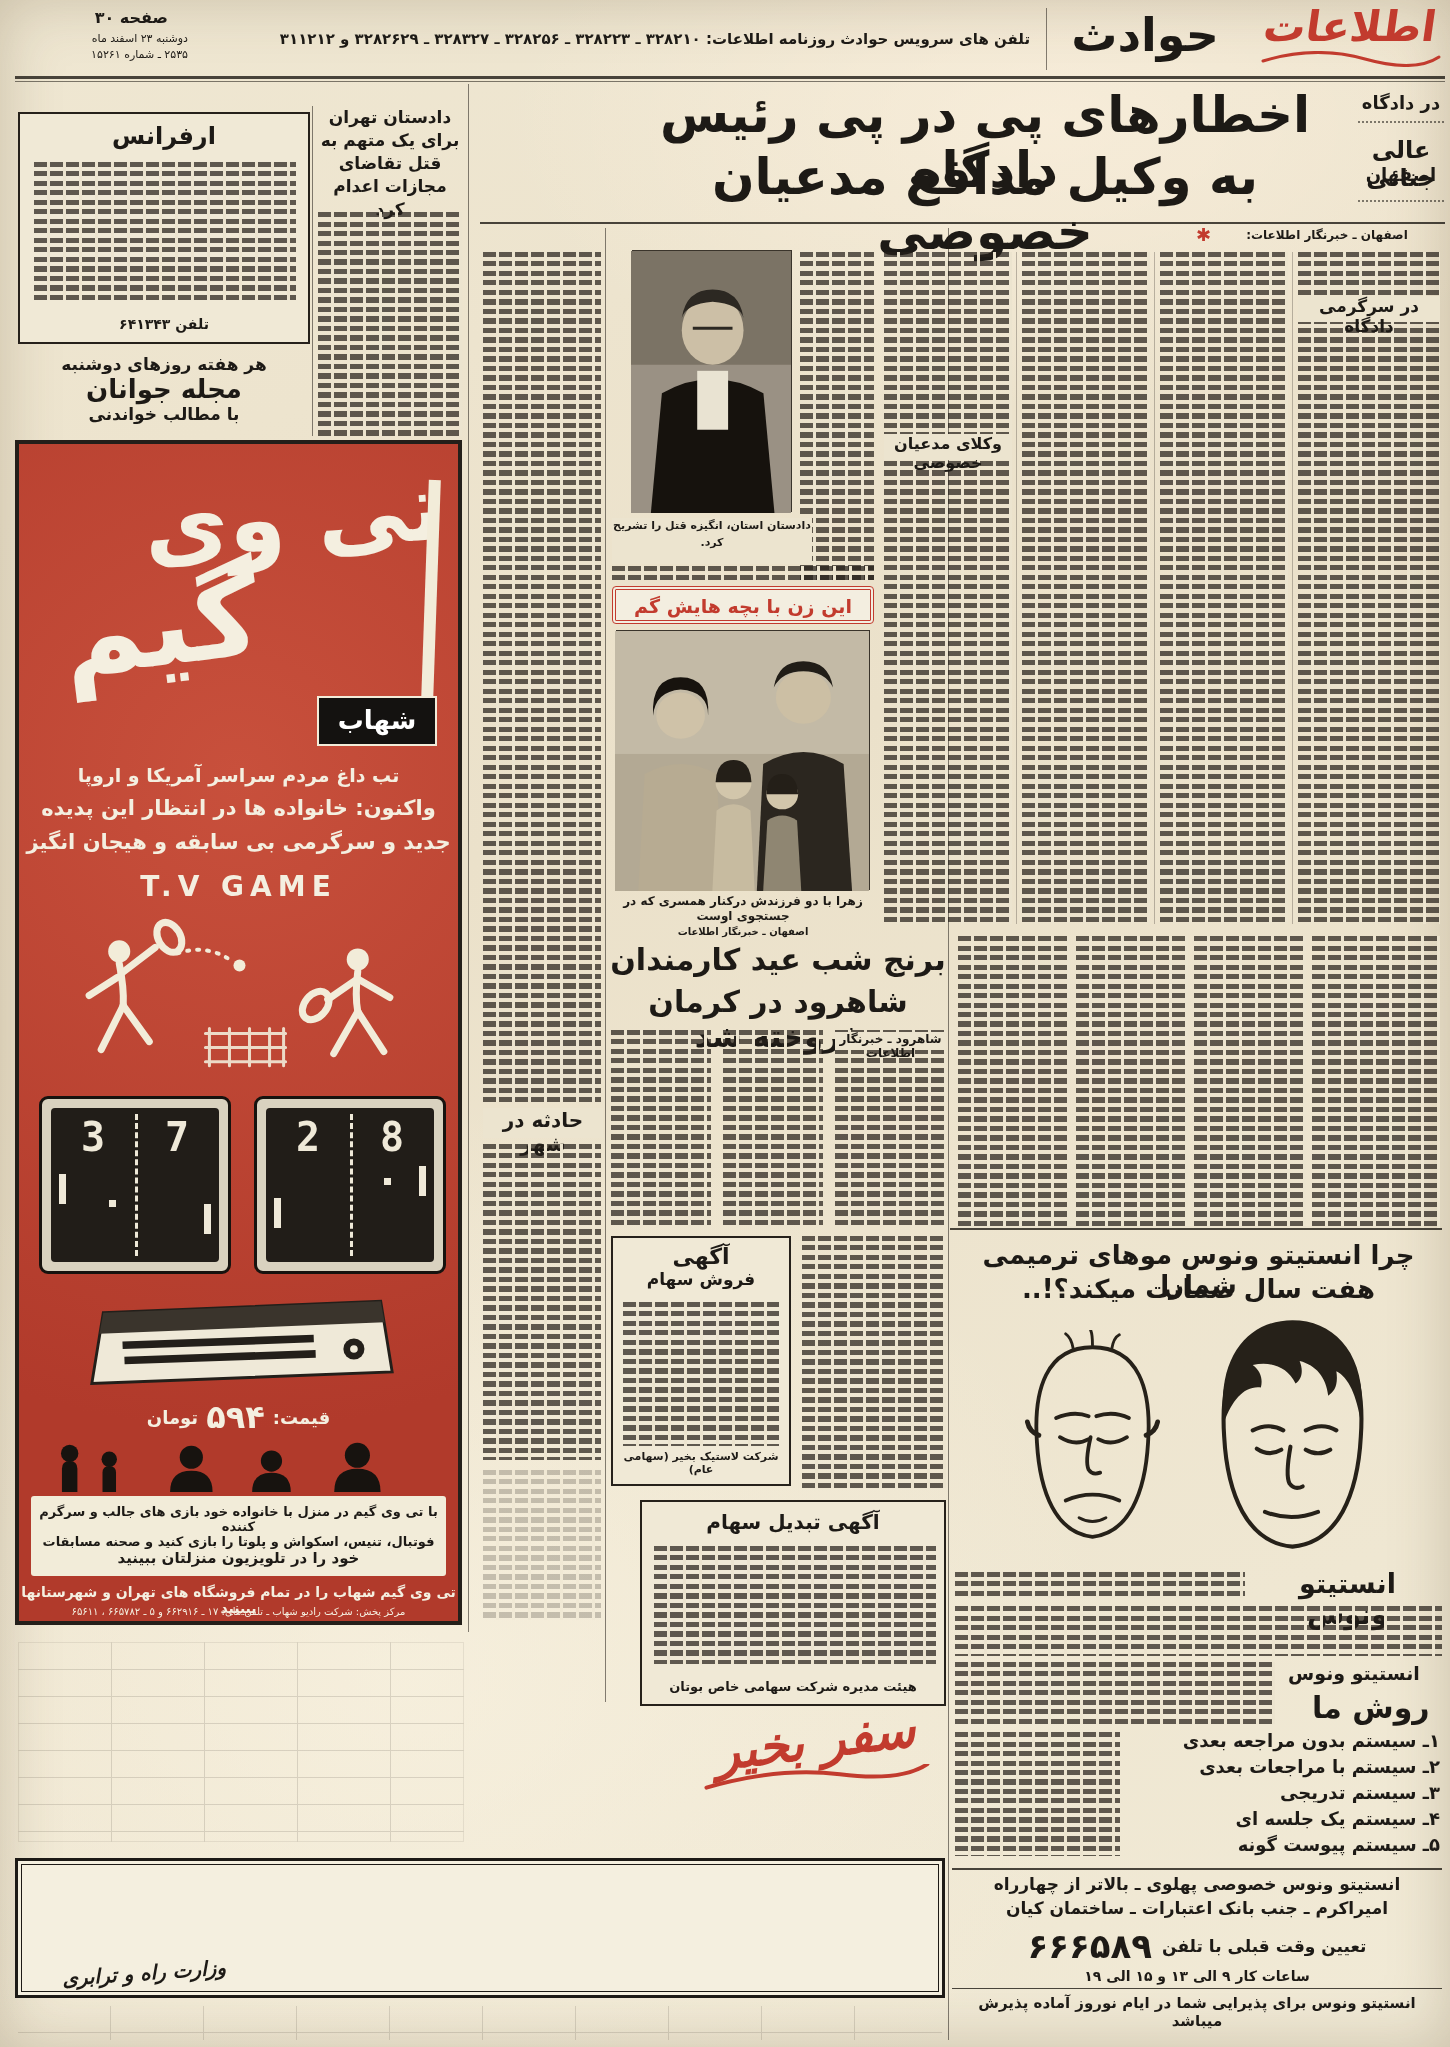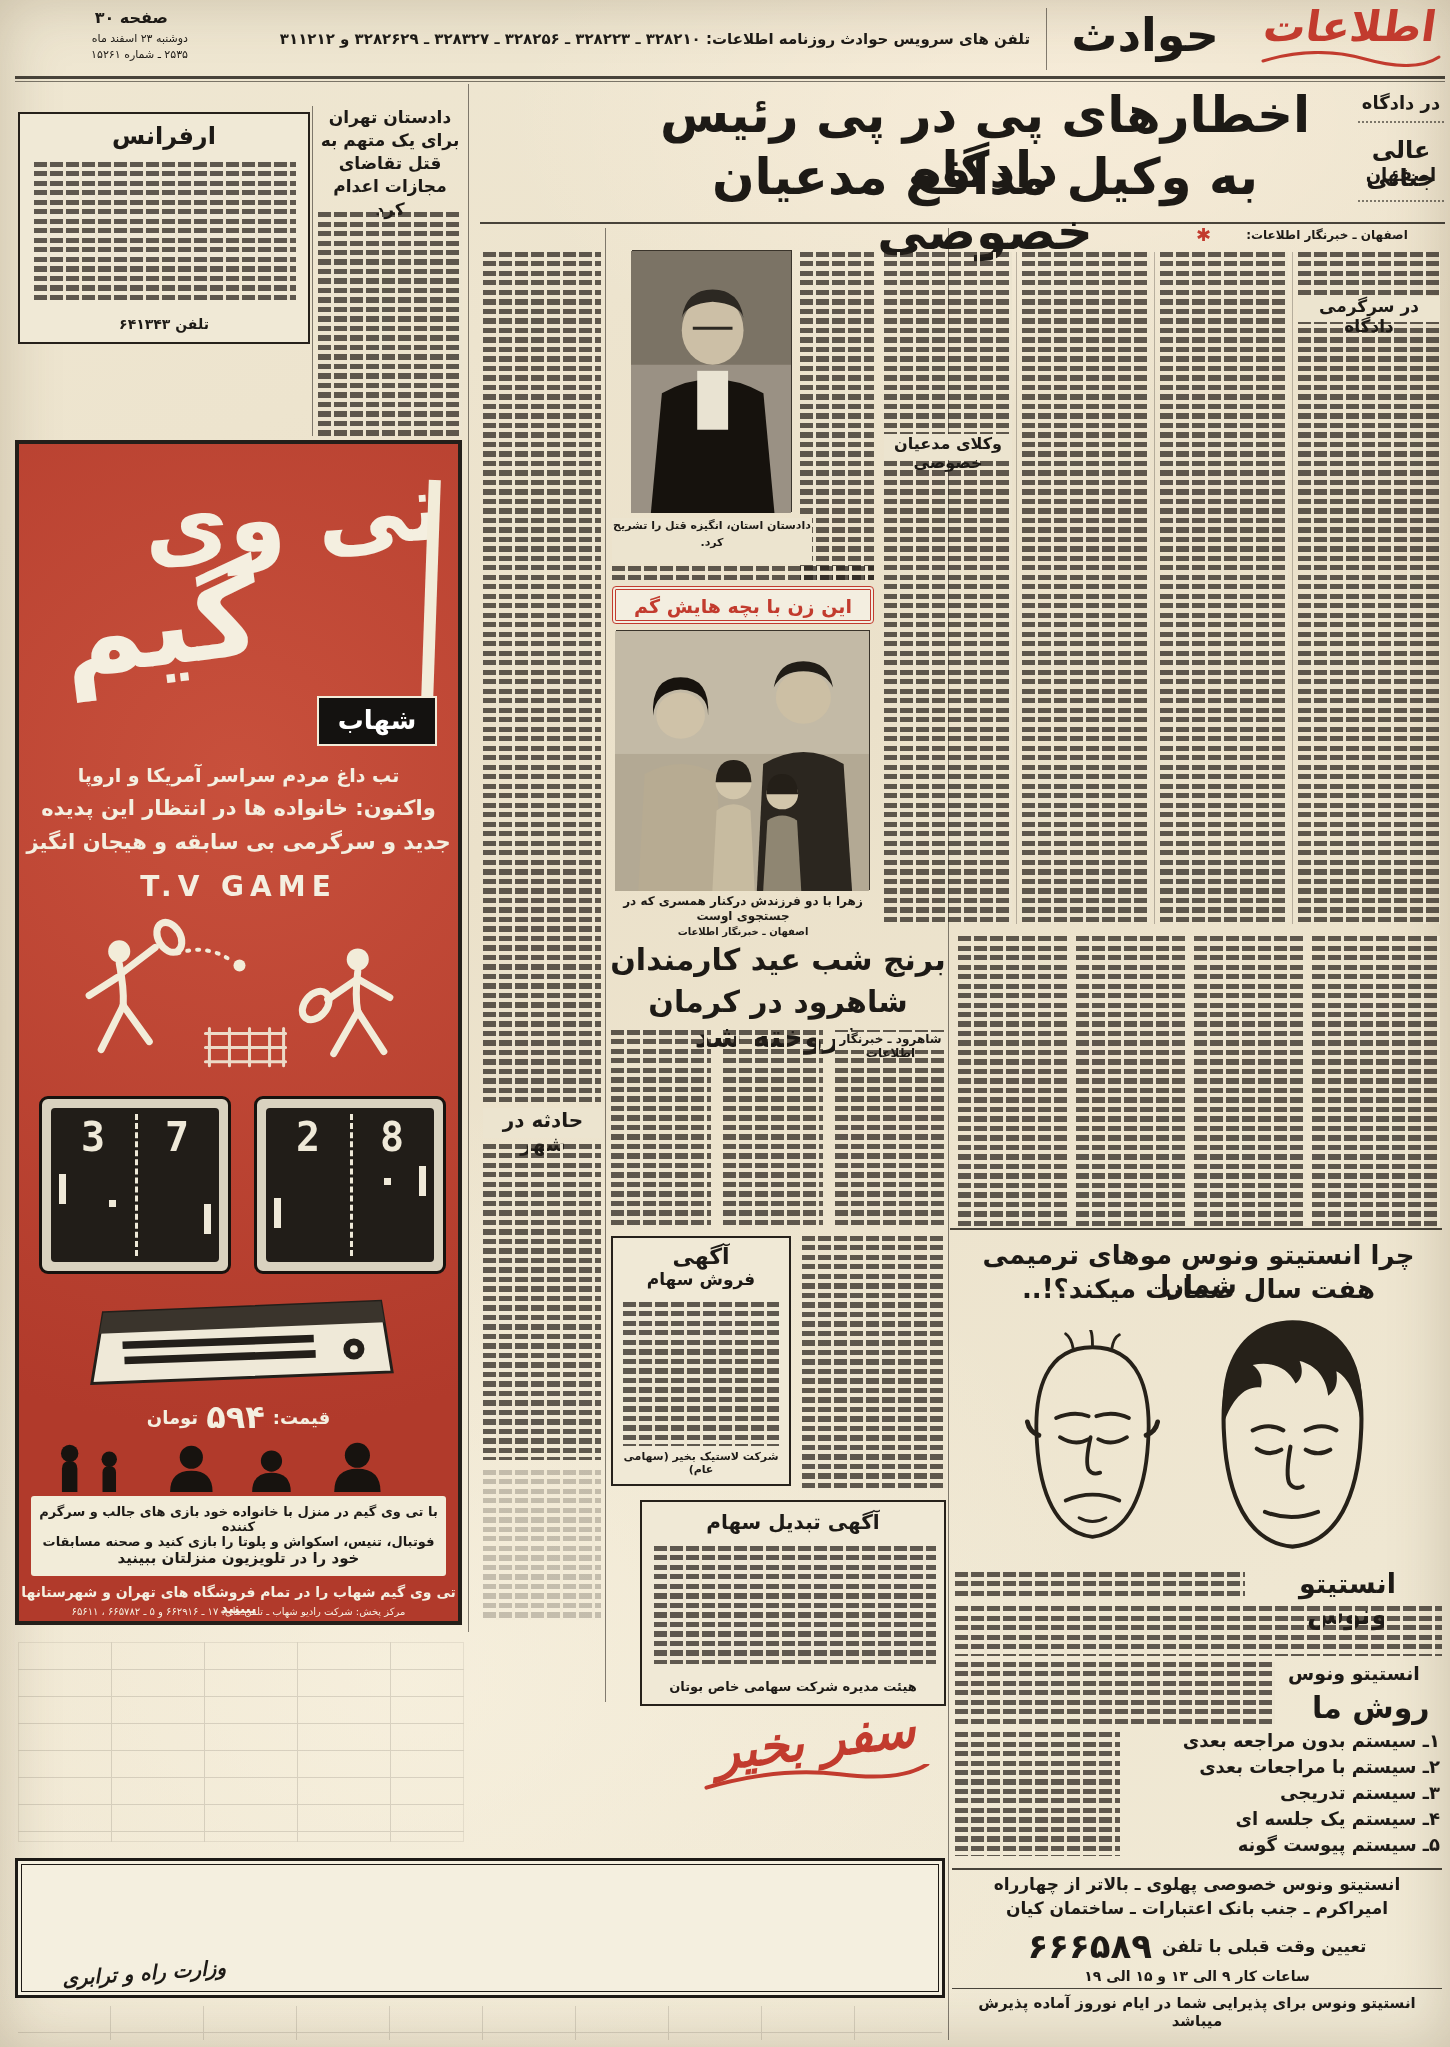--- a/index.html
+++ b/index.html
@@ -140,20 +140,25 @@
     <div class="b c" style="margin-top:8px;font-size:24px">ارفرانس</div>
     <div class="sim" style="position:absolute;left:14px;top:48px;width:262px;height:138px"></div>
     <div class="b c" style="position:absolute;left:0;bottom:10px;width:100%;font-size:14px">تلفن ۶۴۱۳۴۳</div>
   </div>
 
   <div class="vr" style="left:312px;top:106px;height:330px"></div>
 
   <div class="t b c" style="left:318px;top:106px;width:144px;height:100px;font-size:17px;line-height:1.35">دادستان تهران برای یک متهم به قتل تقاضای مجازات اعدام کرد</div>
   <div class="t sim" style="left:318px;top:212px;width:144px;height:224px"></div>
 
+  <div class="t" style="left:18px;top:354px;width:292px;height:82px">
+    <div class="b c" style="font-size:17px">هر هفته روزهای دوشنبه</div>
+    <div class="b c" style="font-size:26px">مجله جوانان</div>
+    <div class="b c" style="font-size:17px">با مطالب خواندنی</div>
+  </div>
 
   <div class="t adred" style="left:15px;top:440px;width:447px;height:1185px">
     <div class="t wchip b c" style="left:120px;top:28px;width:310px;font-size:92px;transform:rotate(-4deg);line-height:1">تی وی</div>
     <div class="t wchip b c" style="left:16px;top:126px;width:250px;font-size:112px;transform:rotate(-7deg);line-height:1">گیم</div>
     <div class="t" style="left:406px;top:36px;width:12px;height:220px;background:#f2ecd9;transform:rotate(2deg)"></div>
     <div class="t b c" style="left:298px;top:252px;width:120px;height:50px;background:#141210;border:2px solid #f2ecd9;color:#fff;font-size:26px;line-height:44px">شهاب</div>
     <div class="t wchip b c" style="left:0;top:320px;width:100%;font-size:19px">تب داغ مردم سراسر آمریکا و اروپا</div>
     <div class="t wchip b c" style="left:0;top:352px;width:100%;font-size:21px">واکنون: خانواده ها در انتظار این پدیده</div>
     <div class="t wchip b c" style="left:0;top:386px;width:100%;font-size:21px">جدید و سرگرمی بی سابقه و هیجان انگیز</div>
     <div class="t wchip b c" style="left:0;top:426px;width:100%;font-size:28px;letter-spacing:6px;direction:ltr">T.V GAME</div>

